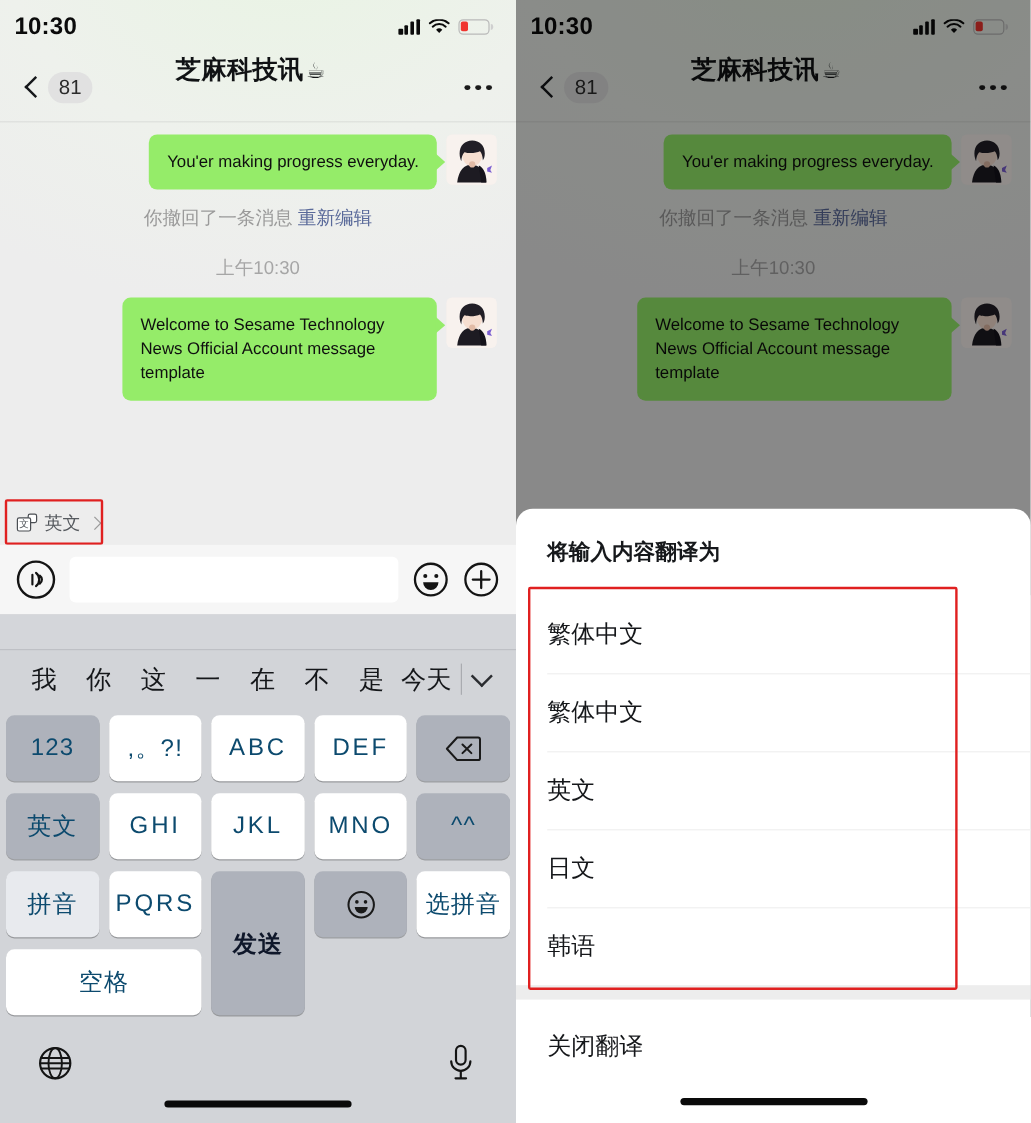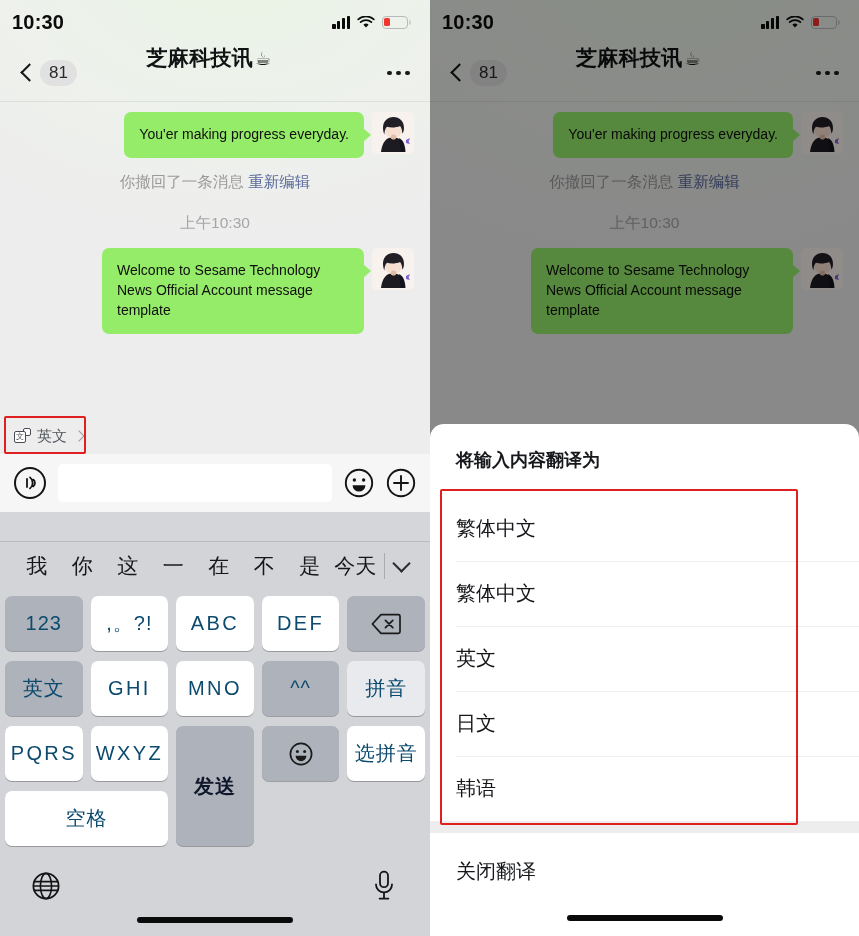--- a/index.html
+++ b/index.html
@@ -308,26 +308,26 @@
         <div class="key">DEF</div>
         <div class="key fn">
           <svg class="bksp" viewBox="0 0 30 22">
             <path d="M10 1.6h17.4a1.6 1.6 0 0 1 1.6 1.6v15.6a1.6 1.6 0 0 1-1.6 1.6H10L1.4 11z" fill="none" stroke="#1a1a1a" stroke-width="1.7" stroke-linejoin="round"></path>
             <path d="M14.4 7.4l7.4 7.2M21.8 7.4l-7.4 7.2" stroke="#1a1a1a" stroke-width="1.7" stroke-linecap="round"></path>
           </svg>
         </div>
 
         <div class="key fn cjk">英文</div>
         <div class="key">GHI</div>
+        <div class="key">JKL</div>
         <div class="key">MNO</div>
         <div class="key fn">^^</div>
 
         <div class="key fn-light cjk">拼音</div>
         <div class="key">PQRS</div>
-        <div class="key">WXYZ</div>
         <div class="key send">发送</div>
 
         <div class="key fn">
           <svg class="emo" viewBox="0 0 24 24">
             <circle cx="12" cy="12" r="10.6" stroke="#1a1a1a" stroke-width="1.7" fill="none"></circle>
             <circle cx="8.4" cy="9.6" r="1.5" fill="#1a1a1a"></circle>
             <circle cx="15.6" cy="9.6" r="1.5" fill="#1a1a1a"></circle>
             <path d="M6.6 13.8h10.8a5.4 5.4 0 0 1-10.8 0z" fill="#1a1a1a"></path>
           </svg>
         </div>

